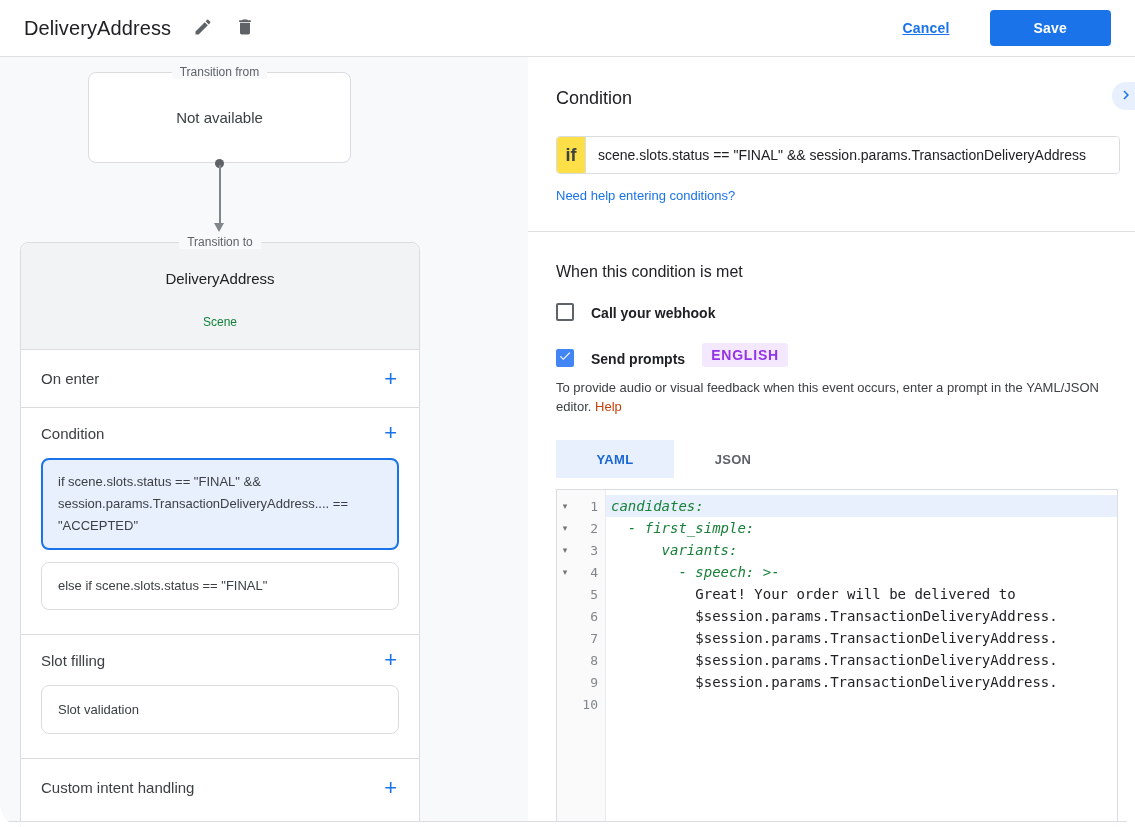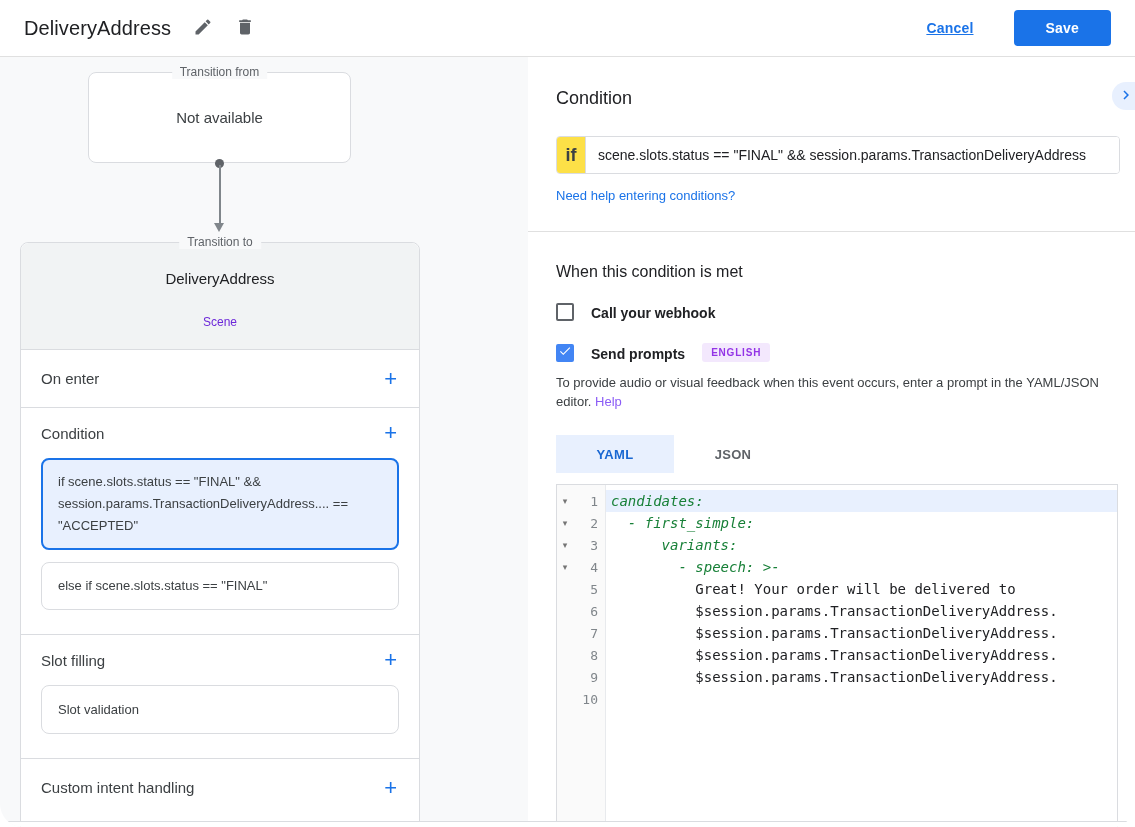--- a/index.html
+++ b/index.html
@@ -7,40 +7,40 @@
   body { font-family:"Liberation Sans", sans-serif; color:#202124; }
   #page { position:relative; width:1135px; height:827px; overflow:hidden; background:#fff;border-radius:23px; }
 
   
   .topbar { height:57px; display:flex; align-items:center; padding:0 24px; border-bottom:1px solid #e0e0e0; background:#fff; }
   .page-title { font-size:20px; font-weight:400; color:#202124; letter-spacing:0.1px; }
   .icon-btn { background:none; border:none; cursor:pointer; color:#5f6368; margin-left:22px; display:flex; align-items:center; }
   .icon-btn svg { width:20px; height:20px; fill:#5f6368; }
   .topbar .spacer { flex:1; }
   .btn-text { background:none; border:none; color:#1a73e8; font-family:"Liberation Sans",sans-serif; font-size:14px; font-weight:700; cursor:pointer; margin-right:40px; letter-spacing:0.2px;text-decoration:underline; }
-  .btn-primary { background:#1a73e8; color:#fff; border:none; border-radius:4px; font-family:"Liberation Sans",sans-serif; font-size:14px; font-weight:700; padding:10px 32px; cursor:pointer; letter-spacing:0.2px; }
+  .btn-primary { background:#1a73e8; color:#fff; border:none; border-radius:4px; font-family:"Liberation Sans",sans-serif; font-size:14px; font-weight:700; padding:10px 44px; cursor:pointer; letter-spacing:0.2px; }
 
   
   .main { display:flex; height:770px; }
   .left-pane { position:relative; width:528px; flex:none; background:#f8f9fa; }
   .right-pane { position:relative; flex:1; background:#fff; padding-left:28px; }
 
   
   .legend { position:absolute; top:-8px; left:50%; transform:translateX(-50%); background:#f8f9fa; padding:0 8px; font-size:12px; color:#5f6368; white-space:nowrap; }
   .from-box { position:absolute; left:88px; top:15px; width:263px; height:91px; background:#fff; border:1px solid #dadce0; border-radius:8px; display:flex; align-items:center; justify-content:center; }
   .from-box .node-text { font-size:15px; color:#3c4043; }
   .connector { position:absolute; left:214px; top:102px; width:11px; height:75px; }
   .connector .dot { position:absolute; left:1px; top:0; width:9px; height:9px; border-radius:50%; background:#5f6368; }
   .connector .line { position:absolute; left:4.5px; top:6px; width:2px; height:59px; background:#80868b; }
   .connector .head { position:absolute; left:0; top:64px; width:0; height:0; border-left:5.5px solid transparent; border-right:5.5px solid transparent; border-top:9px solid #80868b; }
 
   .scene-card { position:absolute; left:20px; top:185px; width:400px; background:#fff; border:1px solid #dadce0; border-radius:8px; min-height:645px; }
   .scene-head { background:#f1f3f4; border-radius:8px 8px 0 0; text-align:center; padding:27px 0 20px; }
   .scene-name { font-size:15px; color:#202124; margin-bottom:9px; }
-  .scene-type { font-size:12px; color:#6d28d9;margin-top:28px; }
+  .scene-type { font-size:12px; color:#15803d;margin-top:28px; }
   .g-section { border-top:1px solid #dadce0; padding:0 20px; }
   .g-head { display:flex; align-items:center; justify-content:space-between; height:57px; }
   .g-head.short { height:50px; }
   .g-label { font-size:15px; color:#3c4043; }
   .plus { background:none; border:none; color:#1a73e8; font-size:22px; font-weight:400; line-height:1; cursor:pointer; padding:0 2px; font-family:"Liberation Sans",sans-serif; }
   .cond-card { border:1px solid #dadce0; border-radius:8px; background:#fff; padding:12px 16px; font-size:13px; line-height:22px; color:#3c4043; margin-bottom:12px; cursor:pointer; word-wrap:break-word; }
   .cond-card.selected { background:#e8f0fe; border:2px solid #1a73e8; padding:11px 15px; }
   .item-card { border:1px solid #dadce0; border-radius:8px; background:#fff; padding:16px; font-size:13px; color:#3c4043; margin-bottom:12px; cursor:pointer; }
   .pad-bottom { padding-bottom:12px; }
 
@@ -52,23 +52,23 @@
   .if-prefix { width:29px; flex:none; background:#fde047; border-right:1px solid #dadce0; display:flex; align-items:center; justify-content:center; font-size:18px; color:#3c4043;font-weight:bold; }
   .if-row input { flex:1; border:none; outline:none; padding:0 12px; font-family:"Liberation Sans",sans-serif; font-size:14px; color:#202124; min-width:0; }
   .help-link { display:inline-block; margin-top:14px; font-size:13px; color:#1a73e8; text-decoration:none; cursor:pointer; }
   .hr-full { margin-top:27px; margin-left:-28px; border-top:1px solid #e0e0e0; }
   .when-title { font-size:16px; font-weight:400; color:#202124; margin-top:31px; }
   .check-row { display:flex; align-items:flex-end; margin-top:22px; }
   .checkbox { width:18px; height:18px; flex:none; border:2px solid #5f6368; border-radius:2px; background:#fff; cursor:pointer; display:flex; align-items:center; justify-content:center; }
   .checkbox.checked { background:#4285f4; border-color:#4285f4; }
   .checkbox svg { width:14px; height:14px; }
   .check-label { margin-left:17px; font-size:14px; font-weight:700; color:#202124; }
-  .badge { margin-left:17px; background:#f3e8fd; color:#9334e6; font-size:10px; font-weight:700; letter-spacing:0.8px; padding:4px 9px; border-radius:3px; }
+  .badge { margin-left:17px; background:#f3e8fd; color:#9334e6; font-size:14px; font-weight:700; letter-spacing:0.8px; padding:4px 9px; border-radius:3px; }
   .desc { margin-top:11px; width:568px; font-size:13px; line-height:19px; color:#3c4043; }
-  .desc .inline-link { color:#8b5cf6; cursor:pointer; }
+  .desc .inline-link { color:#c2410c; cursor:pointer; }
   .tabs { margin-top:24px; display:flex; }
   .tab { width:118px; height:38px; display:flex; align-items:center; justify-content:center; font-size:13px; font-weight:700; letter-spacing:0.3px; color:#5f6368; cursor:pointer; background:#fff; border:none; font-family:"Liberation Sans",sans-serif; }
   .tab.active { color:#1967d2; background:#e8f0fe; }
 
   
   .editor { margin-top:11px; width:562px; height:345px; border:1px solid #dadce0; display:flex; overflow:hidden; background:#fff; }
   .gutter-col { width:49px; flex:none; background:#fafafa; border-right:1px solid #e8eaed; padding-top:5px; }
   .gutter-cell { height:22px; display:flex; align-items:center; }
   .fold { width:16px; flex:none; text-align:center; font-size:9px; color:#757575; cursor:pointer; }
   .lnum { flex:1; text-align:right; padding-right:7px; font-family:"DejaVu Sans Mono",monospace; font-size:13px; color:#80868b; }

